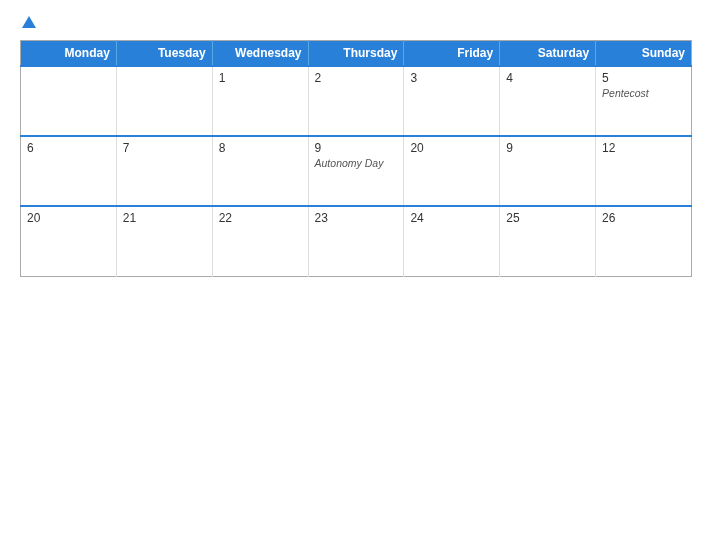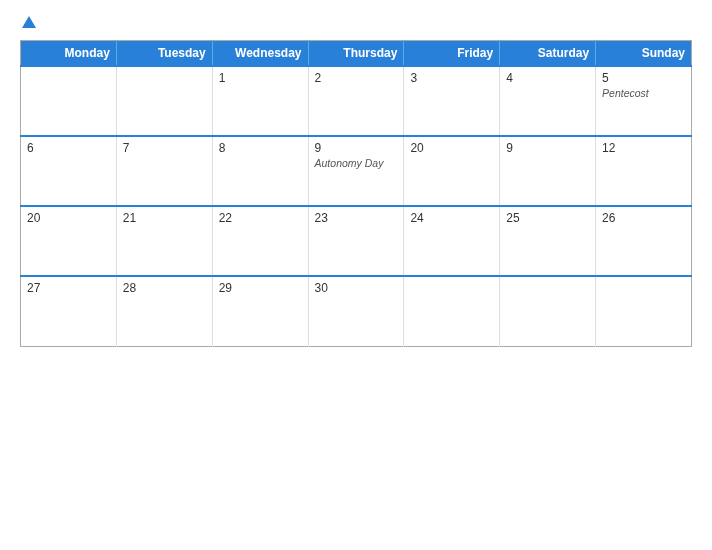--- a/index.html
+++ b/index.html
@@ -204,32 +204,15 @@
           <td>
             <span class="day-num">24</span>
           </td>
           <td>
             <span class="day-num">25</span>
           </td>
           <td>
             <span class="day-num">26</span>
           </td>
         </tr>
-        <tr>
-          <td>
-            <span class="day-num">27</span>
-          </td>
-          <td>
-            <span class="day-num">28</span>
-          </td>
-          <td>
-            <span class="day-num">29</span>
-          </td>
-          <td>
-            <span class="day-num">30</span>
-          </td>
-          <td class="empty-cell"></td>
-          <td class="empty-cell"></td>
-          <td class="empty-cell"></td>
-        </tr>
       </tbody>
   </table>
 </div>
 
 </body></html>

